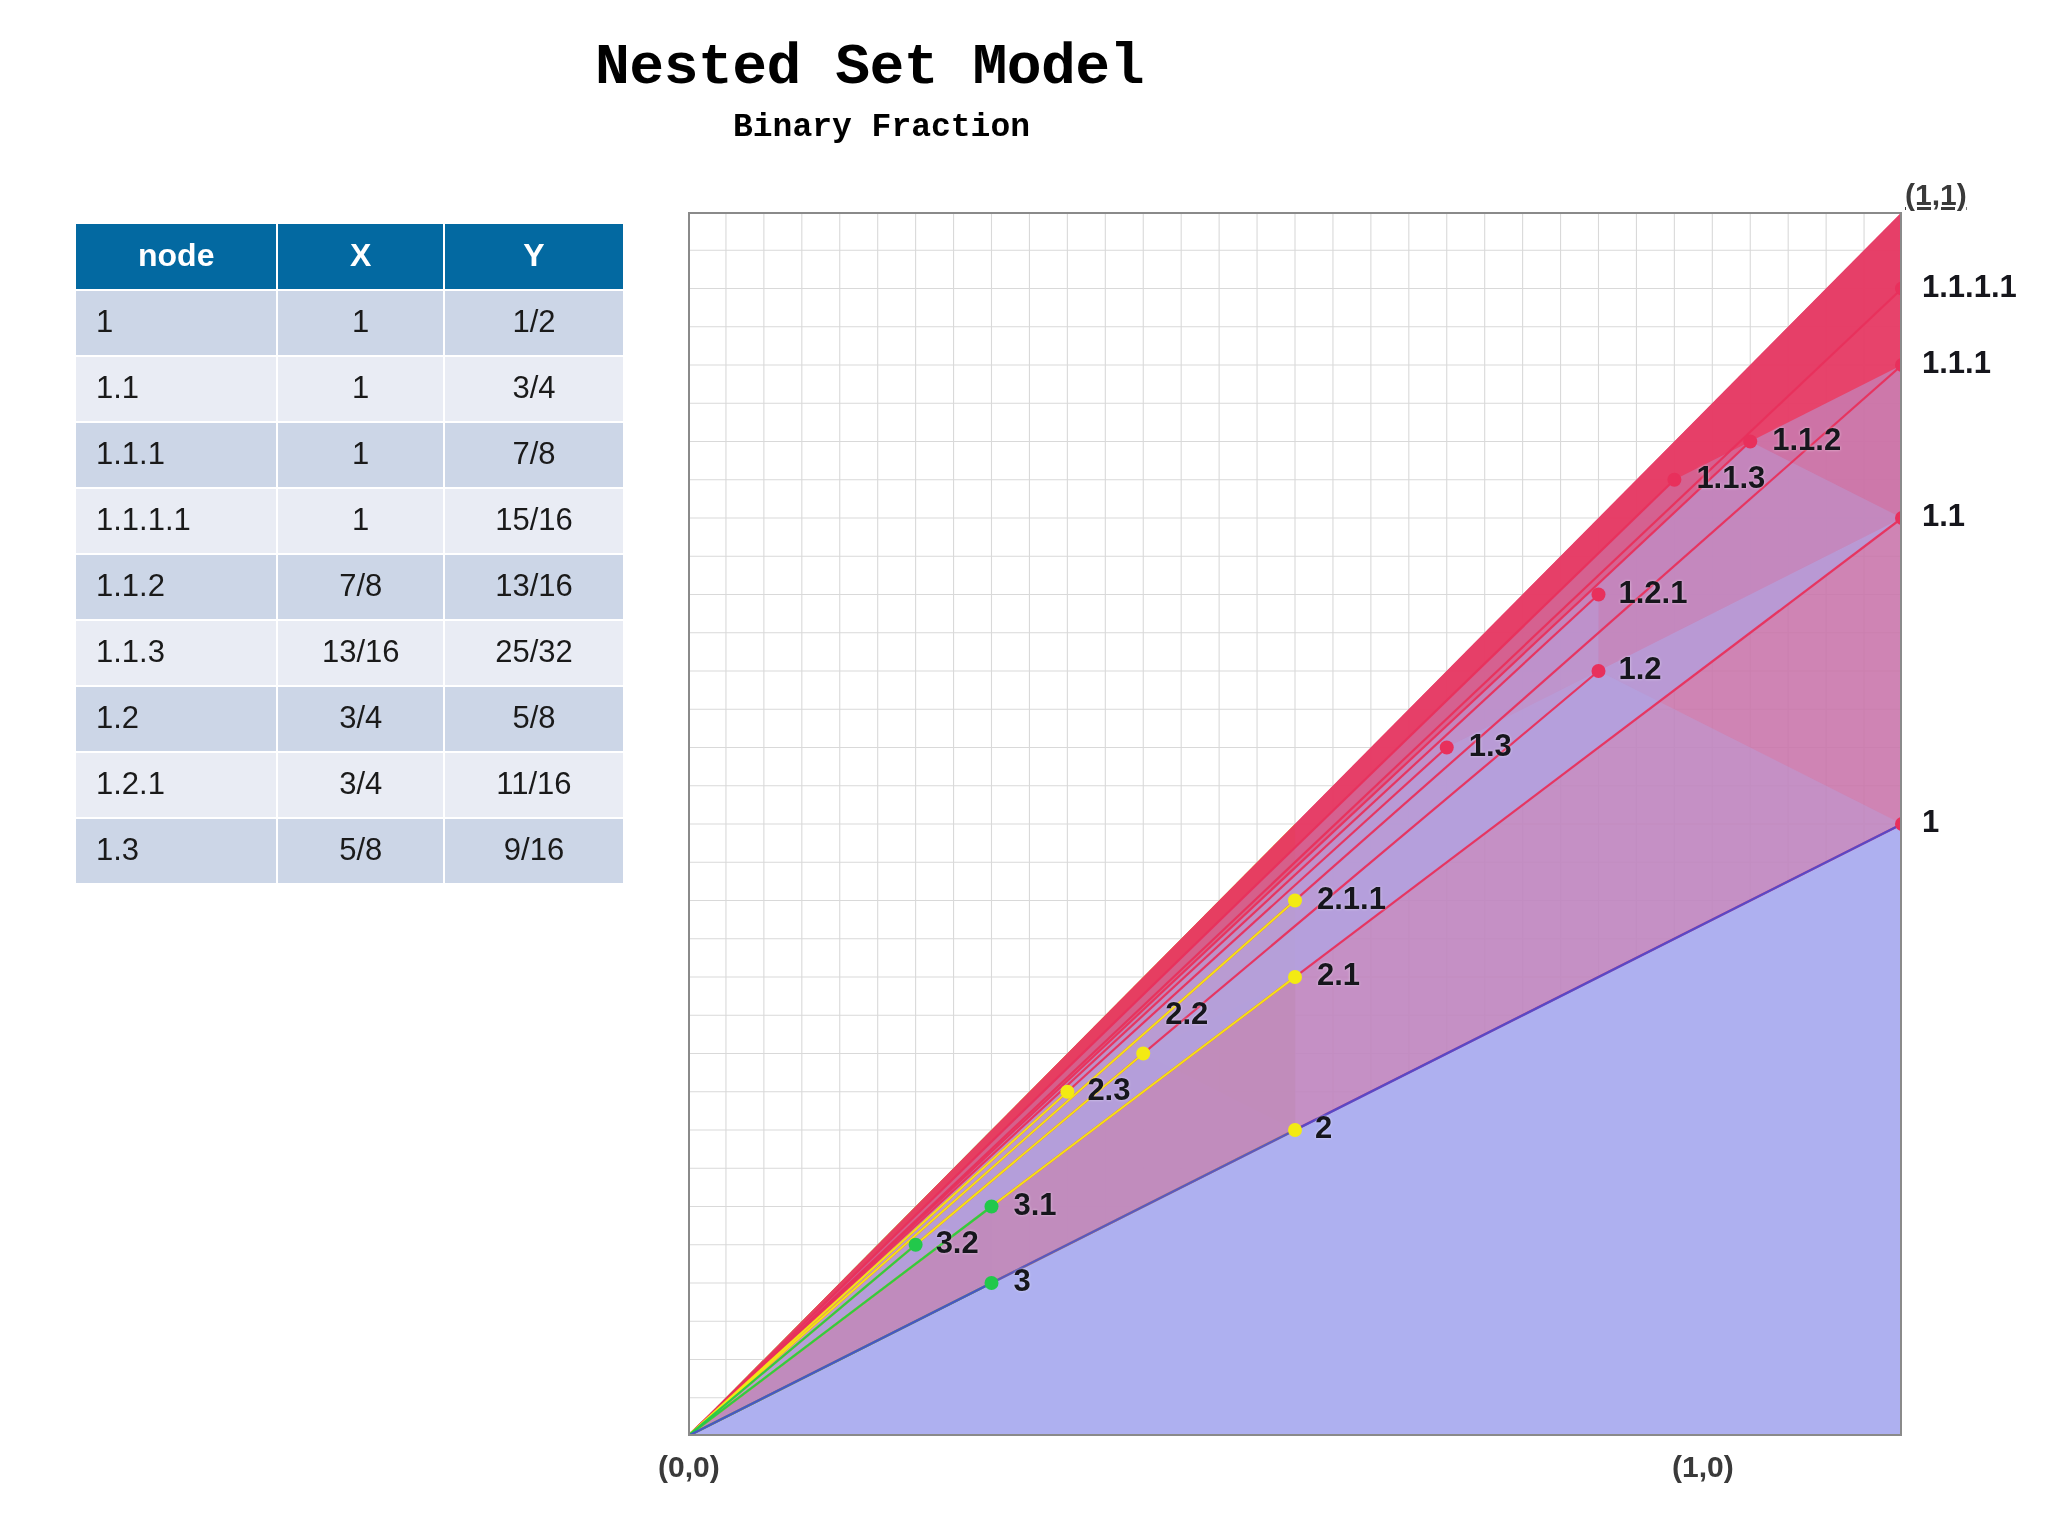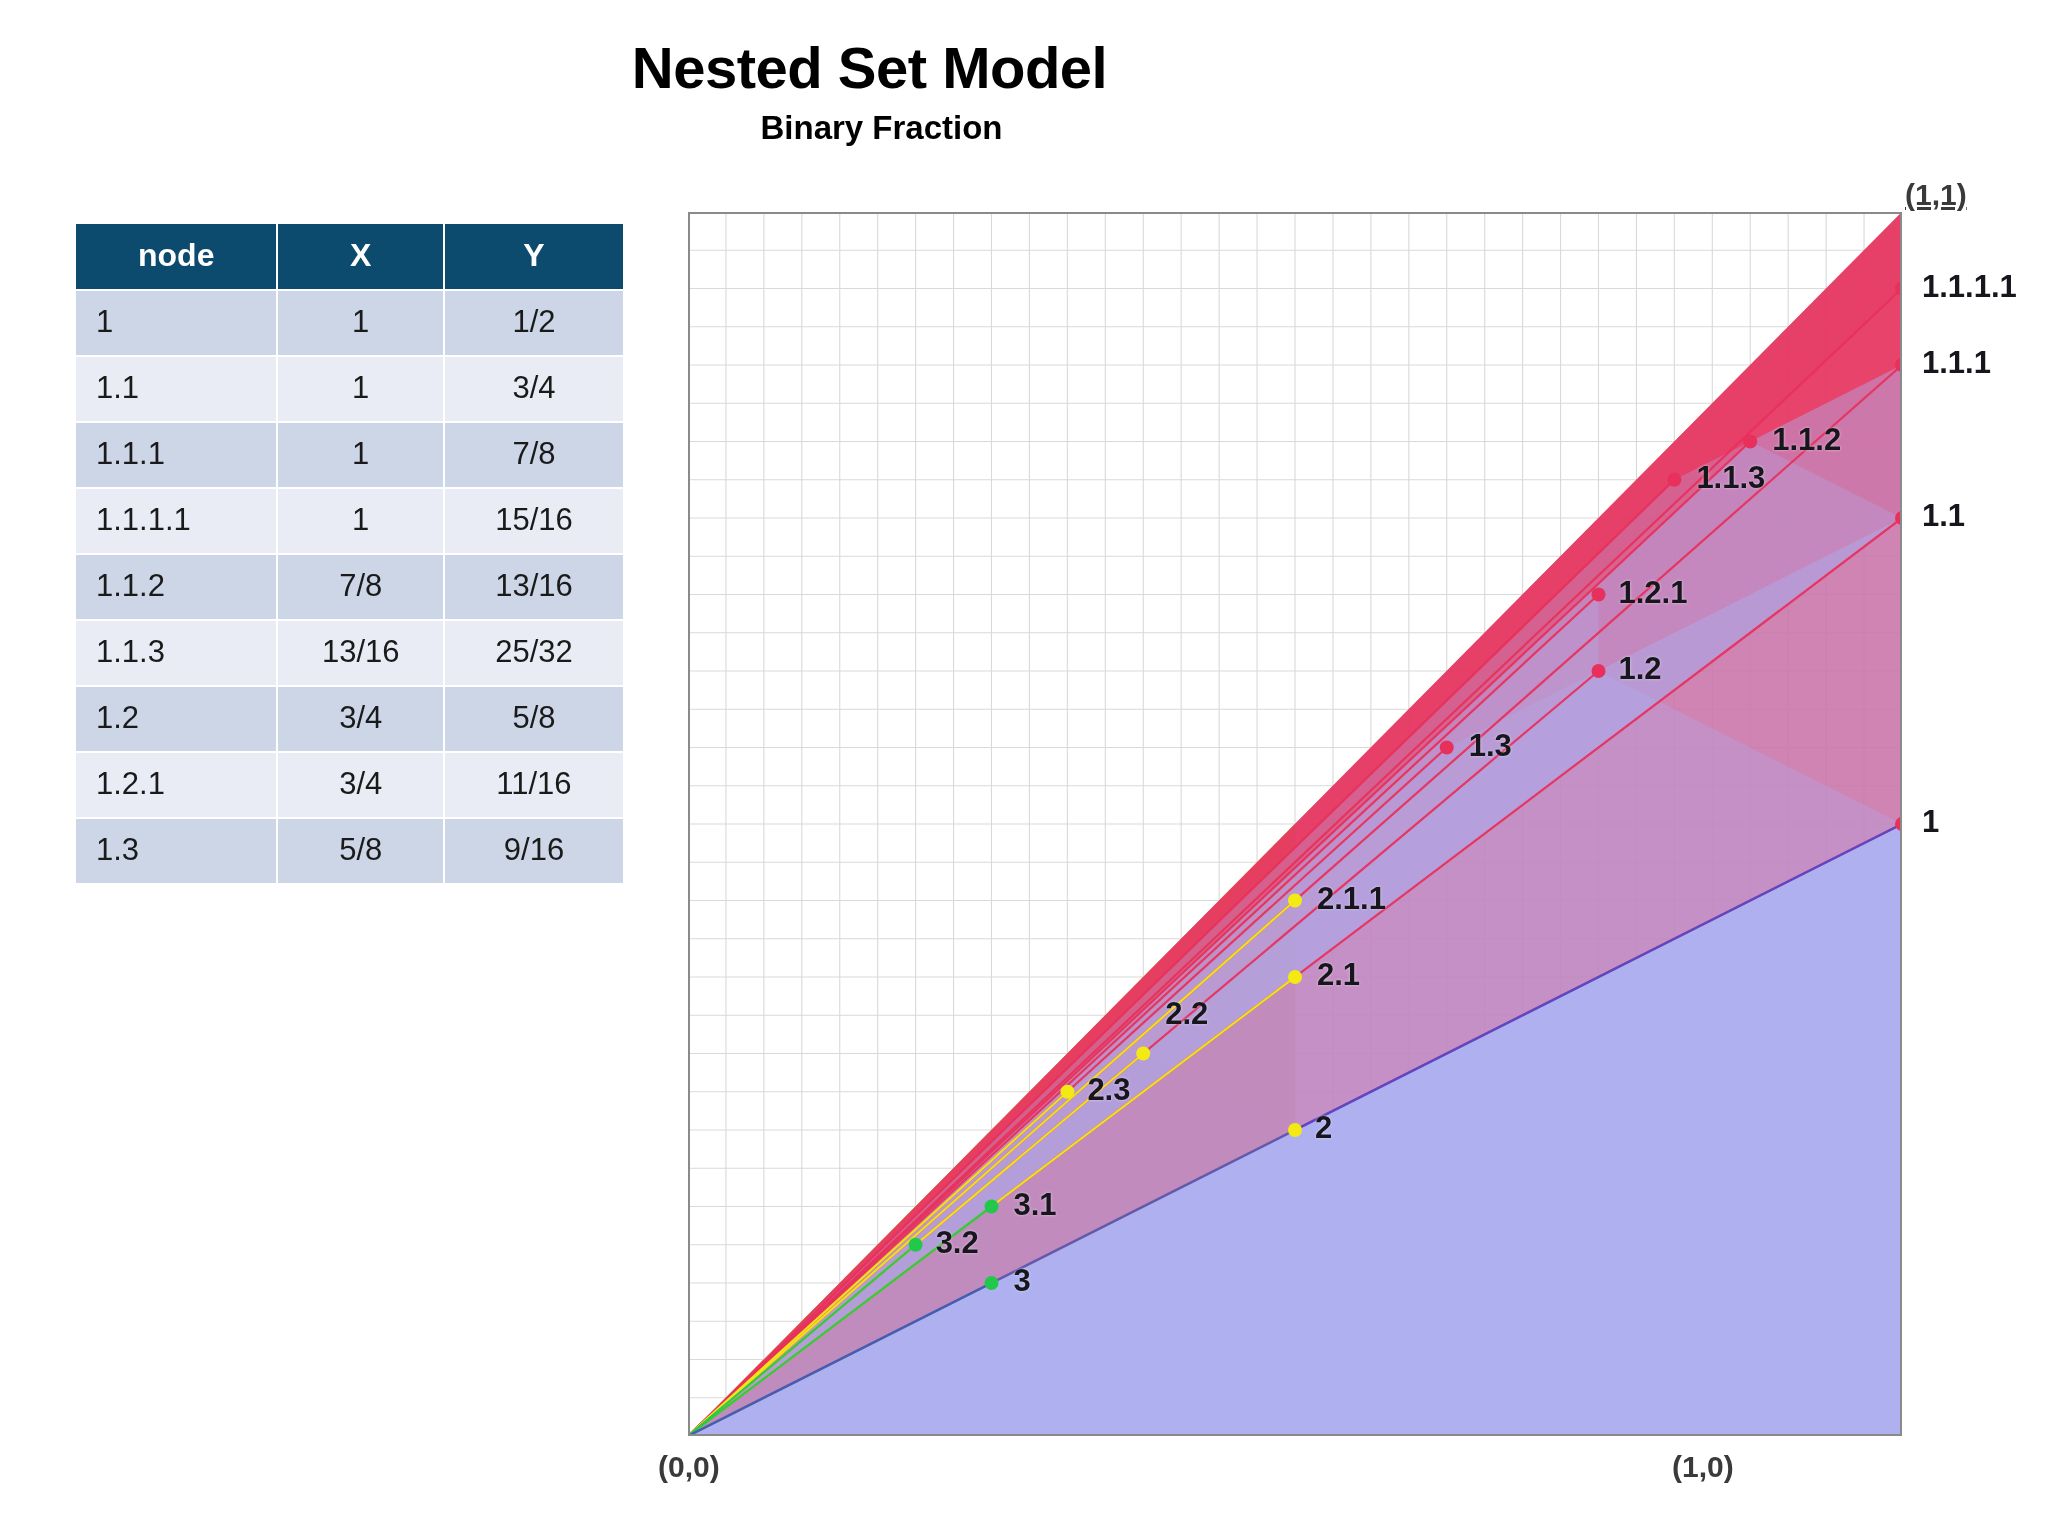--- a/index.html
+++ b/index.html
@@ -7,41 +7,41 @@
   body{
     width:2048px;height:1536px;
     background:#ffffff;
     font-family:"Liberation Sans", sans-serif;
     overflow:hidden;
     position:relative;
   }
   
   #title-block{
     position:absolute; left:0; top:38px; width:1739px;
-    text-align:center; pointer-events:none;
+    text-align:center; pointer-events:none;font-family:Liberation Mono, monospace;
   }
   #main-title{
     font-size:58px; font-weight:bold; color:#000000;
     letter-spacing:-0.5px; line-height:1.05;
     display:block;
   }
   #sub-title{
     font-size:33px; font-weight:bold; color:#000000;
     display:block; margin-top:10px;margin-left:24px;
   }
 
   
   #node-table{
     position:absolute; left:74px; top:222px;
     border-collapse:separate; border-spacing:2px;
     font-size:31px; color:#1a1a1a;
     width:551px;
   }
   #node-table th{
-    background:#0c4a6e; color:#ffffff;
+    background:#0369a1; color:#ffffff;
     font-weight:bold; font-size:32px;
     padding:13px 0 15px 0;
     text-align:center;
     border:none;
   }
   #node-table td{
     padding:13px 0 15px 0;
     height:30px;
   }
   #node-table td.c-node{ text-align:left; padding-left:20px; }

